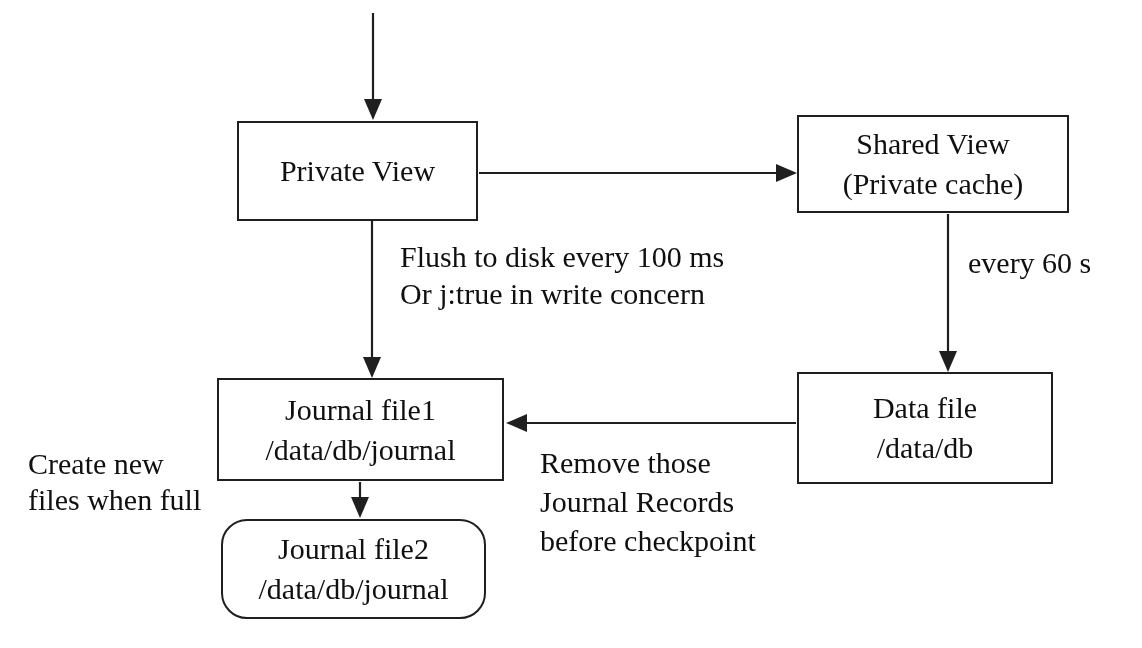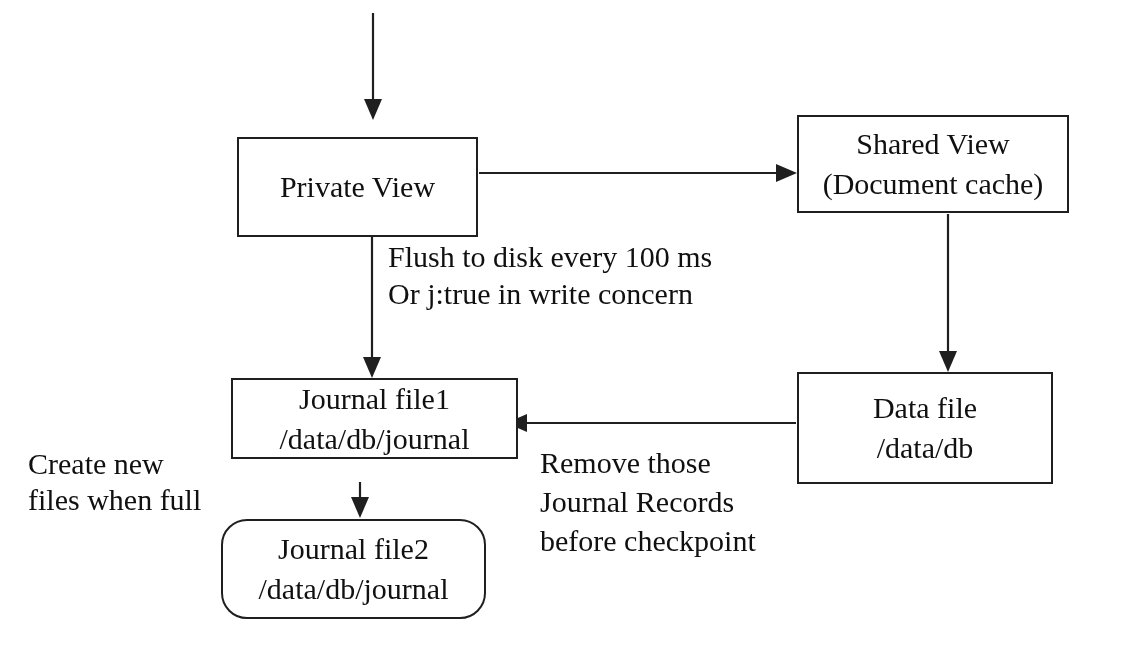--- a/index.html
+++ b/index.html
@@ -41,33 +41,33 @@
     background: var(--bg-color);
     display: flex;
     flex-direction: column;
     align-items: center;
     justify-content: center;
     text-align: center;
     font-size: 30px;
     line-height: 40px;
     color: var(--text-color);
   }
-  .node-private-view  { left: 237px; top: 121px; width: 241px; height: 100px; margin-top: 16px; }
+  .node-private-view  { left: 237px; top: 121px; width: 241px; height: 100px; }
   .node-shared-view   { left: 797px; top: 115px; width: 272px; height:  98px; text-align: right; }
-  .node-journal-file1 { left: 217px; top: 378px; width: 287px; height: 81px; margin-left: 14px; }
+  .node-journal-file1 { left: 217px; top: 378px; width: 287px; height: 103px; }
   .node-data-file     { left: 797px; top: 372px; width: 256px; height: 112px; }
   .node-journal-file2 { left: 221px; top: 519px; width: 265px; height: 100px; border-radius: 26px; }
   .edge-label {
     position: absolute;
     font-size: 30px;
     color: var(--text-color);
     white-space: nowrap;
   }
   .label-update         { left: 259px; top:  31px; line-height: 40px; }
-  .label-flush-journal  { left: 388px; top: 238px; line-height: 37px; }
+  .label-flush-journal  { left: 400px; top: 238px; line-height: 37px; }
   .label-flush-data     { left: 968px; top: 243px; line-height: 39px; }
   .label-create-new     { left:  28px; top: 446px; line-height: 36px; }
   .label-remove-records { left: 540px; top: 443px; line-height: 39px; }
 </style>
 </head>
 <body>
 
 <div class="canvas">
 
   <svg class="arrows-layer" viewBox="0 0 1142 648" xmlns="http://www.w3.org/2000/svg">
@@ -96,21 +96,21 @@
       <polygon class="arrow-head" points="360,518 351,497 369,497"></polygon>
     </g>
   </svg>
 
   <div class="node node-private-view">
     <div>Private View</div>
   </div>
 
   <div class="node node-shared-view">
     <div>Shared View</div>
-    <div>(Document cache)</div>
+    <div>(Private cache)</div>
   </div>
 
   <div class="node node-journal-file1">
     <div>Journal file1</div>
     <div>/data/db/journal</div>
   </div>
 
   <div class="node node-data-file">
     <div>Data file</div>
     <div>/data/db</div>
@@ -121,20 +121,21 @@
     <div>/data/db/journal</div>
   </div>
 
 
   <div class="edge-label label-flush-journal">
     <div>Flush to disk every 100 ms</div>
     <div>Or j:true in write concern</div>
   </div>
 
   <div class="edge-label label-flush-data">
+    <div>every 60 s</div>
   </div>
 
   <div class="edge-label label-create-new">
     <div>Create new</div>
     <div>files when full</div>
   </div>
 
   <div class="edge-label label-remove-records">
     <div>Remove those</div>
     <div>Journal Records</div>

